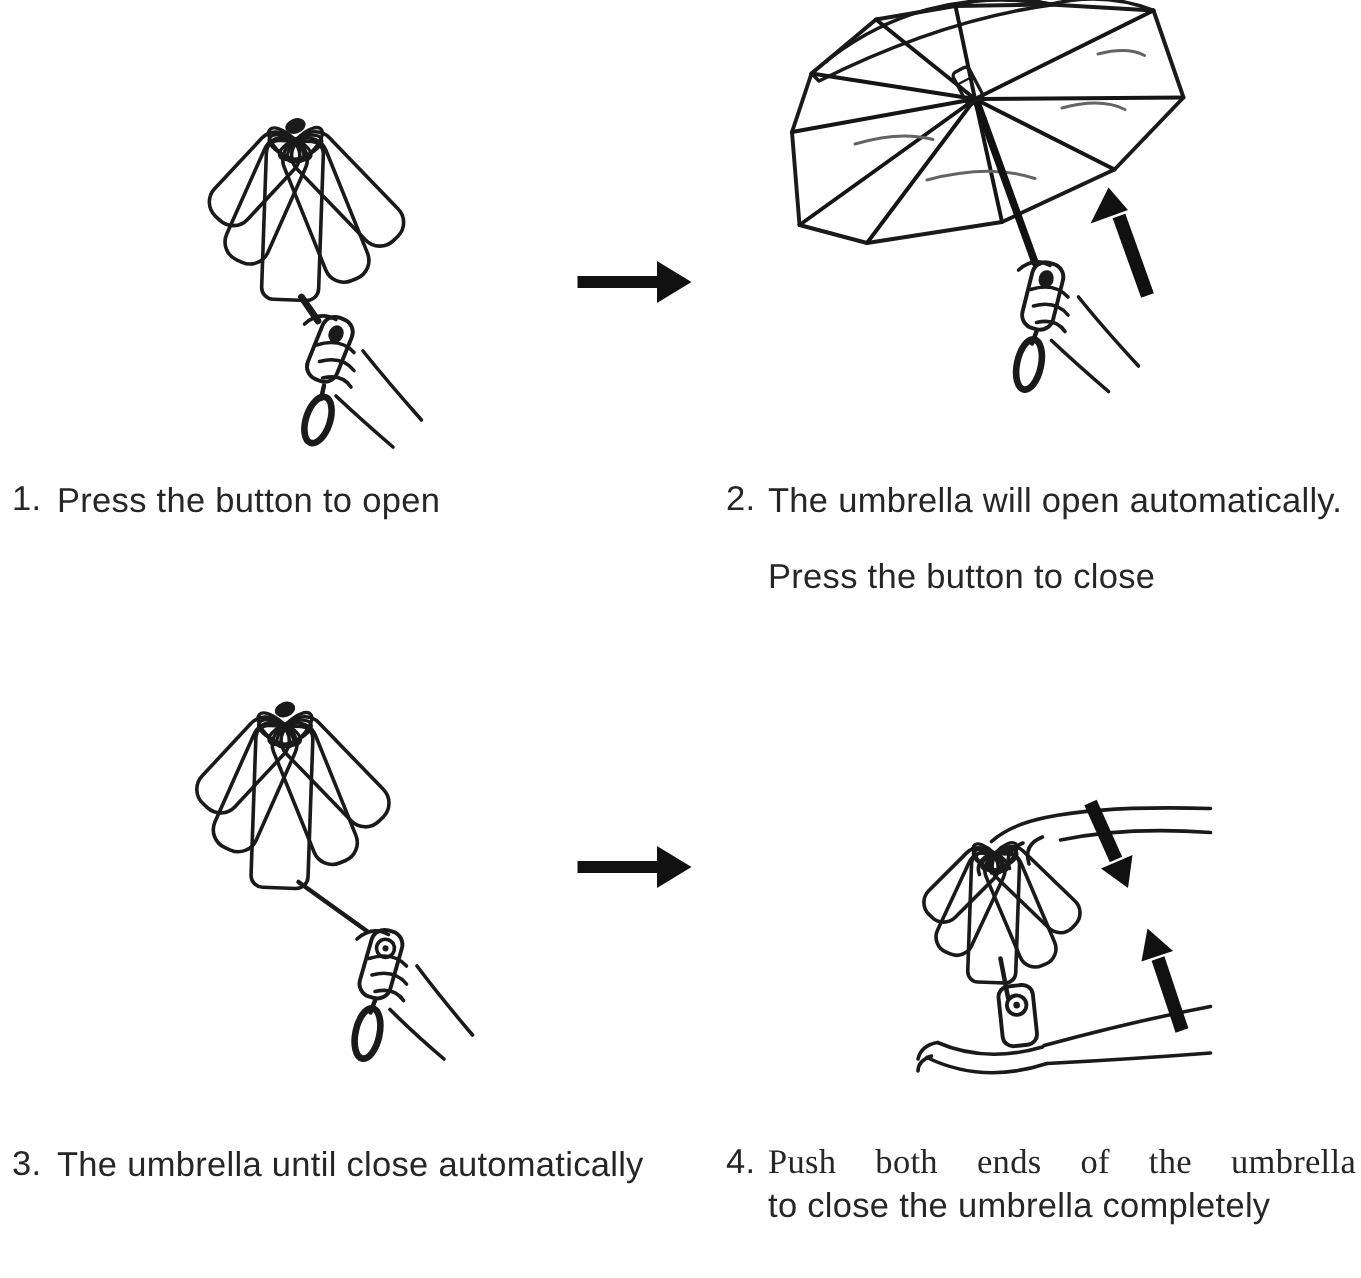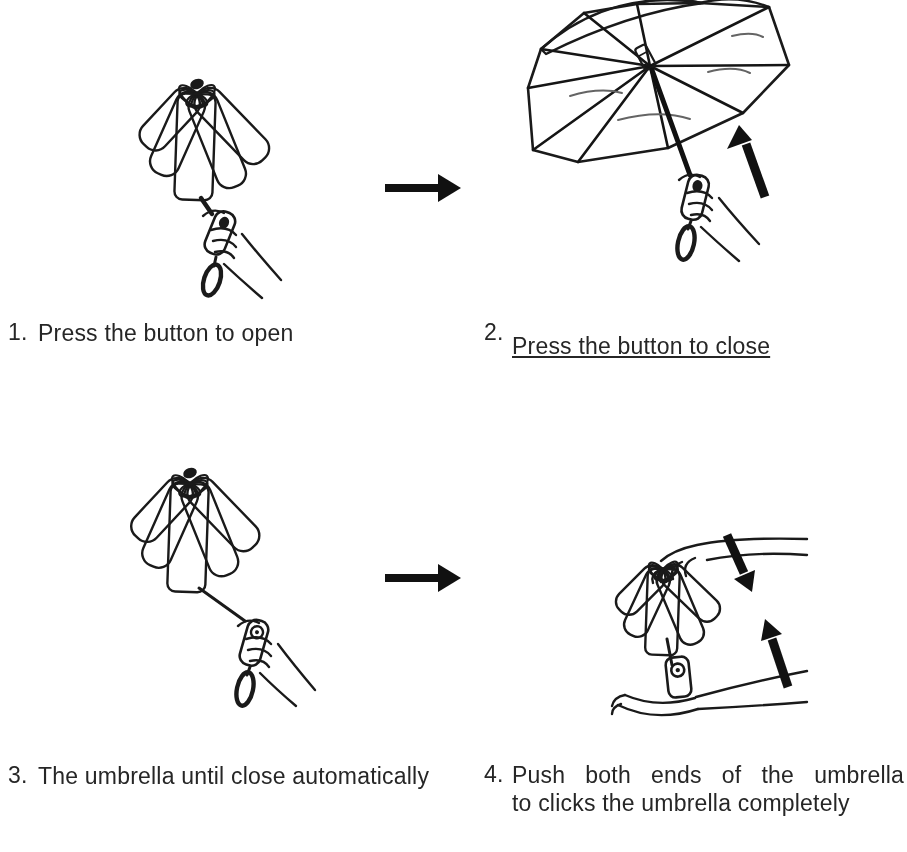--- a/index.html
+++ b/index.html
@@ -6,22 +6,22 @@
   #canvas{
     position:relative;width:907px;height:852px;background:#ffffff;overflow:hidden;
     font-family:"Liberation Sans", sans-serif;
   }
   svg{position:absolute;overflow:visible;}
   .step{position:absolute;font-size:23px;color:#262626;letter-spacing:0.2px;}
   .step .num{position:absolute;left:0;top:0;}
   .step .line{line-height:28px;}
   .left-step .line{margin-left:30px;}
   .right-step .line{margin-left:28px;}
-  .gap-line{margin-top:13px;text-decoration:underline;}
-  .just{text-align:justify;text-align-last:justify;width:392px;}
+  .gap-line{margin-top:23px;}
+  .just{text-align:justify;text-align-last:justify;width:392px;font-family:Liberation Serif, serif;}
   .ink{stroke:#1a1a1a;stroke-linecap:round;stroke-linejoin:round;fill:none;}
 </style>
 </head>
 <body>
 
 <div id="canvas">
 
   <svg style="left:125px;top:58px" width="190" height="230" viewBox="0 0 190 230">
 
     <g>
@@ -134,20 +134,21 @@
     </g>
   </svg>
 
   <div class="step left-step" style="left:8px;top:319px;width:440px">
     <span class="num">1.</span>
     <div class="line">Press the button to open</div>
   </div>
 
   <div class="step right-step" style="left:484px;top:319px;width:420px">
     <span class="num">2.</span>
+    <div class="line">The umbrella will open automatically.</div>
     <div class="line gap-line">Press the button to close</div>
   </div>
 
   <svg style="left:108px;top:438px" width="215" height="300" viewBox="0 0 215 300">
     <g>
       <g transform="rotate(-44 82 42)">
         <rect x="67" y="46" width="30" height="88" rx="13" fill="#fff" class="ink" stroke-width="2.4"></rect>
         <ellipse cx="82" cy="51" rx="15" ry="6.5" fill="#fff" class="ink" stroke-width="2.2"></ellipse>
       </g>
       <g transform="rotate(43 82 42)">
@@ -257,16 +258,16 @@
   </svg>
 
   <div class="step left-step" style="left:8px;top:762px;width:450px">
     <span class="num">3.</span>
     <div class="line">The umbrella until close automatically</div>
   </div>
 
   <div class="step right-step" style="left:484px;top:761px;width:420px">
     <span class="num">4.</span>
     <div class="line just">Push both ends of the umbrella</div>
-    <div class="line">to clicks the umbrella completely</div>
+    <div class="line">to close the umbrella completely</div>
   </div>
 
 </div>
 
 </body></html>

